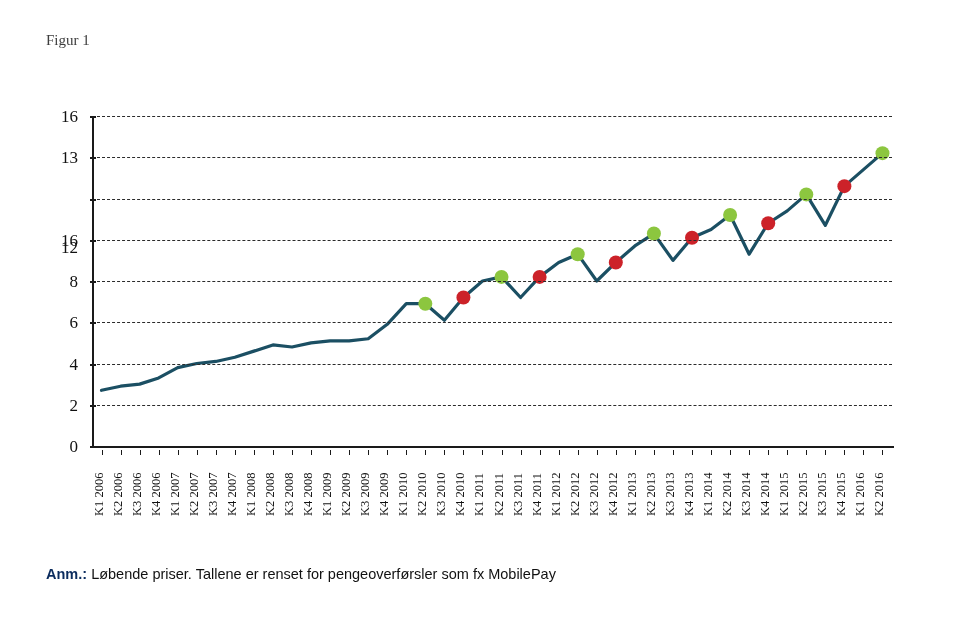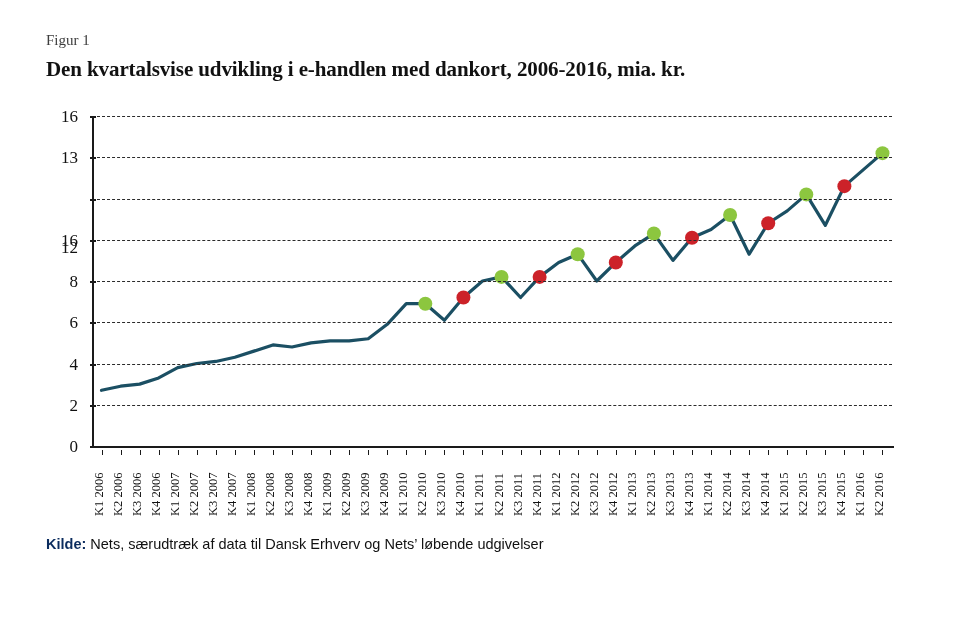--- a/index.html
+++ b/index.html
@@ -148,21 +148,20 @@
     font-weight: bold;
     color: #0b2c5e;
   }
 </style>
 </head>
 <body>
 
 <div class="page">
 
   <div class="fig-label">Figur 1</div>
-  <div class="fig-title">Den kvartalsvise udvikling i e-handlen med dankort, 2006-2016, mia. kr.</div>
 
   <div class="chart-area">
     <div class="ytick-holder" id="yticks">
         <div class="ytick-label" style="top: 330px;">0</div>
         <div class="ytick-label" style="top: 288.75px;">2</div>
         <div class="ytick-label" style="top: 247.5px;">4</div>
         <div class="ytick-label" style="top: 206.25px;">6</div>
         <div class="ytick-label" style="top: 165px;">8</div>
         <div class="ytick-label" style="top: 123.75px;">16</div>
         <div class="ytick-label" style="top: 82.5px; margin-top: 48px;">12</div>
@@ -287,18 +286,18 @@
       <div class="ytick-mark" style="top: 304.75px;"></div>
       <div class="ytick-mark" style="top: 263.5px;"></div>
       <div class="ytick-mark" style="top: 222.25px;"></div>
       <div class="ytick-mark" style="top: 181px;"></div>
       <div class="ytick-mark" style="top: 139.75px;"></div>
       <div class="ytick-mark" style="top: 98.5px;"></div>
       <div class="ytick-mark" style="top: 57.25px;"></div>
       <div class="ytick-mark" style="top: 16px;"></div>
     </div>
 
-  <div class="source">
-    <span class="lbl-bold">Kilde:</span>
-    <span>Nets, særudtræk af data til Dansk Erhverv og Nets’ løbende udgivelser</span>
+  <div class="note">
+    <span class="lbl-bold">Anm.:</span>
+    <span>Løbende priser. Tallene er renset for pengeoverførsler som fx MobilePay</span>
   </div>
 
 </div>
 
 </body></html>

